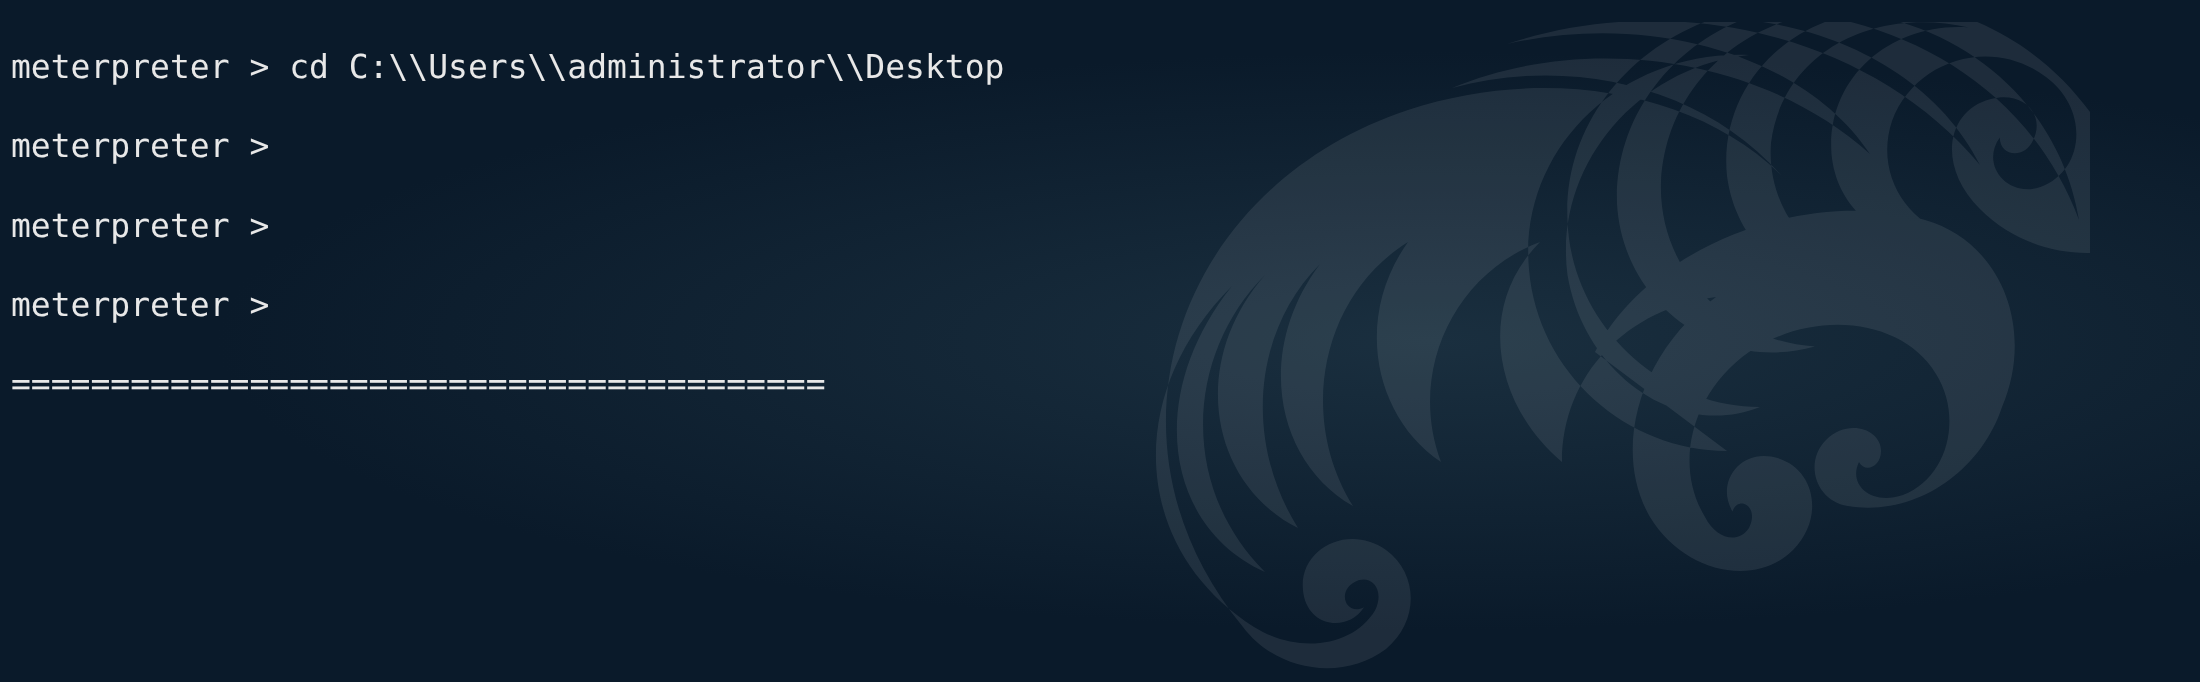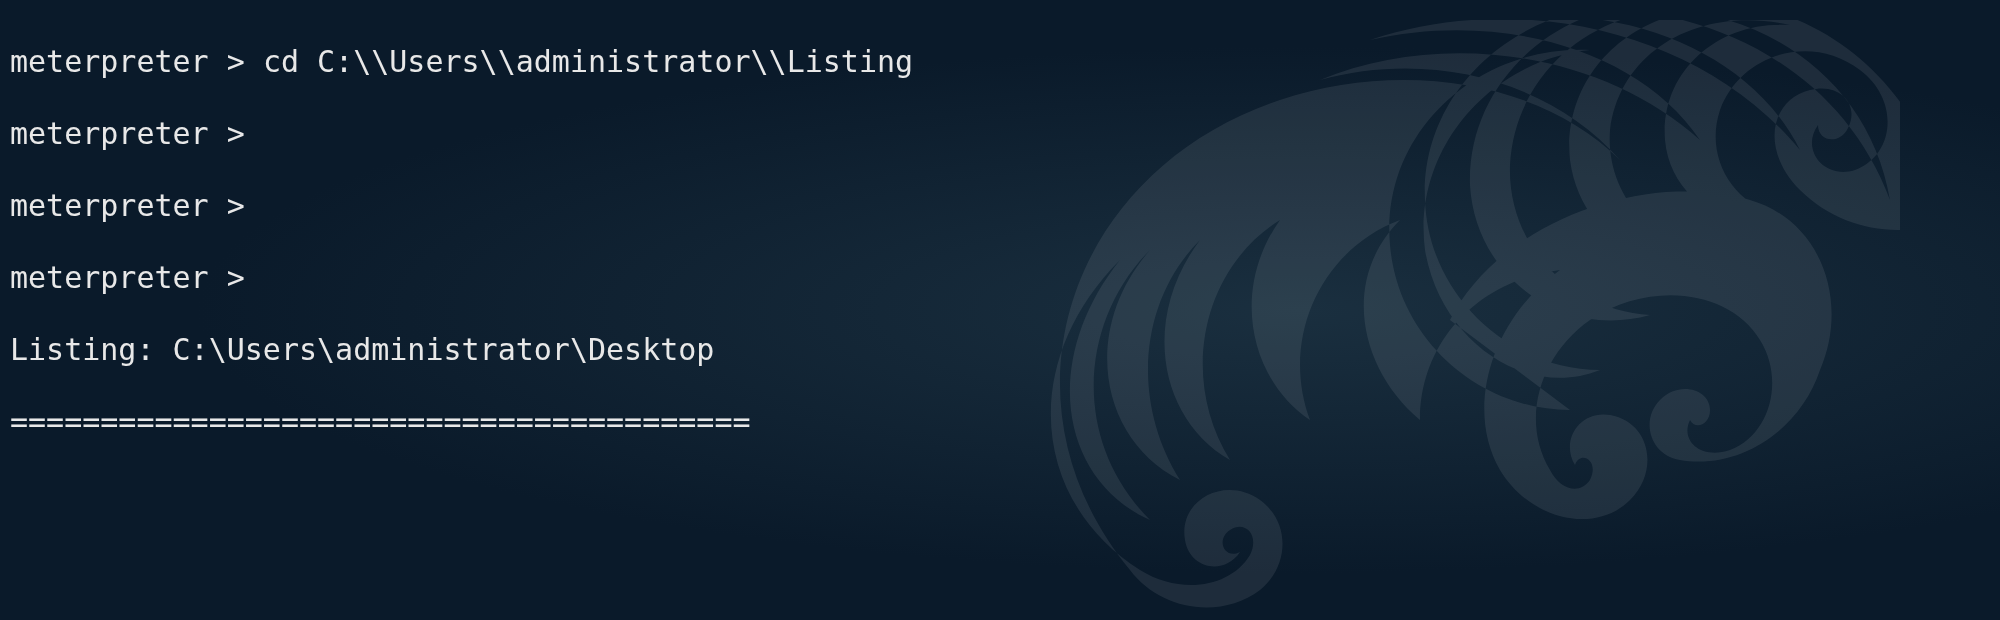--- a/index.html
+++ b/index.html
@@ -42,25 +42,24 @@
     }
   </style>
 </head>
 <body>
 
 <svg class="dragon-bg" viewBox="0 0 900 600">
   <path fill="#ffffff" d="M 450 300 C 500 200, 650 150, 750 180 C 820 200, 850 280, 820 350 C 800 410, 740 450, 680 440 C 650 435, 640 400, 660 380 C 680 360, 710 370, 710 390 C 710 405, 695 410, 690 400 C 680 420, 700 440, 730 430 C 770 415, 785 360, 760 320 C 730 270, 650 260, 590 300 C 540 335, 520 400, 550 450 C 560 470, 580 475, 590 460 C 600 440, 580 430, 575 445 C 560 420, 580 390, 610 395 C 650 402, 660 450, 630 480 C 595 515, 530 500, 500 450 C 465 390, 490 300, 560 250 C 480 260, 420 320, 420 400 C 360 350, 340 260, 400 200 C 320 230, 280 320, 310 400 C 250 360, 230 270, 280 200 C 200 250, 180 360, 230 440 C 160 400, 140 300, 200 220 C 140 280, 130 380, 180 460 C 100 420, 80 310, 150 230 C 80 300, 70 420, 150 500 C 60 460, 40 340, 120 240 C 20 340, 30 480, 140 550 C 180 575, 230 568, 250 535 C 260 515, 245 500, 230 510 C 215 520, 225 540, 240 532 C 225 555, 190 550, 185 520 C 178 480, 225 455, 260 480 C 290 502, 290 545, 260 570 C 220 600, 160 590, 130 550 C -10 380, 70 150, 280 80 C 400 40, 540 60, 620 140 C 550 60, 430 30, 320 60 C 440 10, 600 30, 700 120 C 640 30, 500 -10, 370 20 C 520 -30, 700 10, 800 130 C 750 30, 620 -20, 490 0 C 650 -40, 830 20, 890 180 C 870 60, 760 -20, 630 -10 C 780 -50, 920 40, 950 200 C 900 220, 840 210, 800 170 C 760 130, 770 80, 810 70 C 840 62, 860 85, 848 108 C 840 125, 818 122, 818 105 C 800 130, 825 160, 855 150 C 895 135, 900 80, 860 50 C 810 12, 740 35, 720 90 C 705 135, 730 180, 775 195 C 720 210, 670 175, 665 120 C 660 50, 720 0, 790 5 C 700 -15, 620 30, 610 110 C 605 175, 655 230, 720 235 C 650 260, 580 215, 570 140 C 562 60, 625 -5, 705 -10 C 600 -20, 515 50, 510 145 C 507 225, 570 290, 650 295 C 560 320, 475 255, 470 165 C 467 70, 545 -8, 640 -15 C 520 -20, 420 70, 425 180 C 428 275, 510 350, 600 350 C 525 380, 440 320, 425 230 C 412 130, 490 40, 590 30 C 475 25, 380 115, 390 225 C 398 320, 480 390, 570 390 Z"></path>
 </svg>
 
 <div class="terminal">
-<span class="line"><span class="prompt">meterpreter</span><span> &gt; </span><span>cd C:\\Users\\administrator\\Listing</span></span>
+<span class="line"><span class="prompt">meterpreter</span><span> &gt; </span><span>cd C:\\Users\\administrator\\Desktop</span></span>
 <span class="line"><span class="prompt">meterpreter</span><span> &gt; </span><span></span></span>
 <span class="line"><span class="prompt">meterpreter</span><span> &gt; </span><span></span></span>
 <span class="line"><span class="prompt">meterpreter</span><span> &gt; </span><span></span></span>
-<span class="line">Listing: C:\Users\administrator\Desktop</span>
 <span class="line">=========================================</span>
 <span class="line"> </span>
 
 
 
 
 
 
 </div>
 

